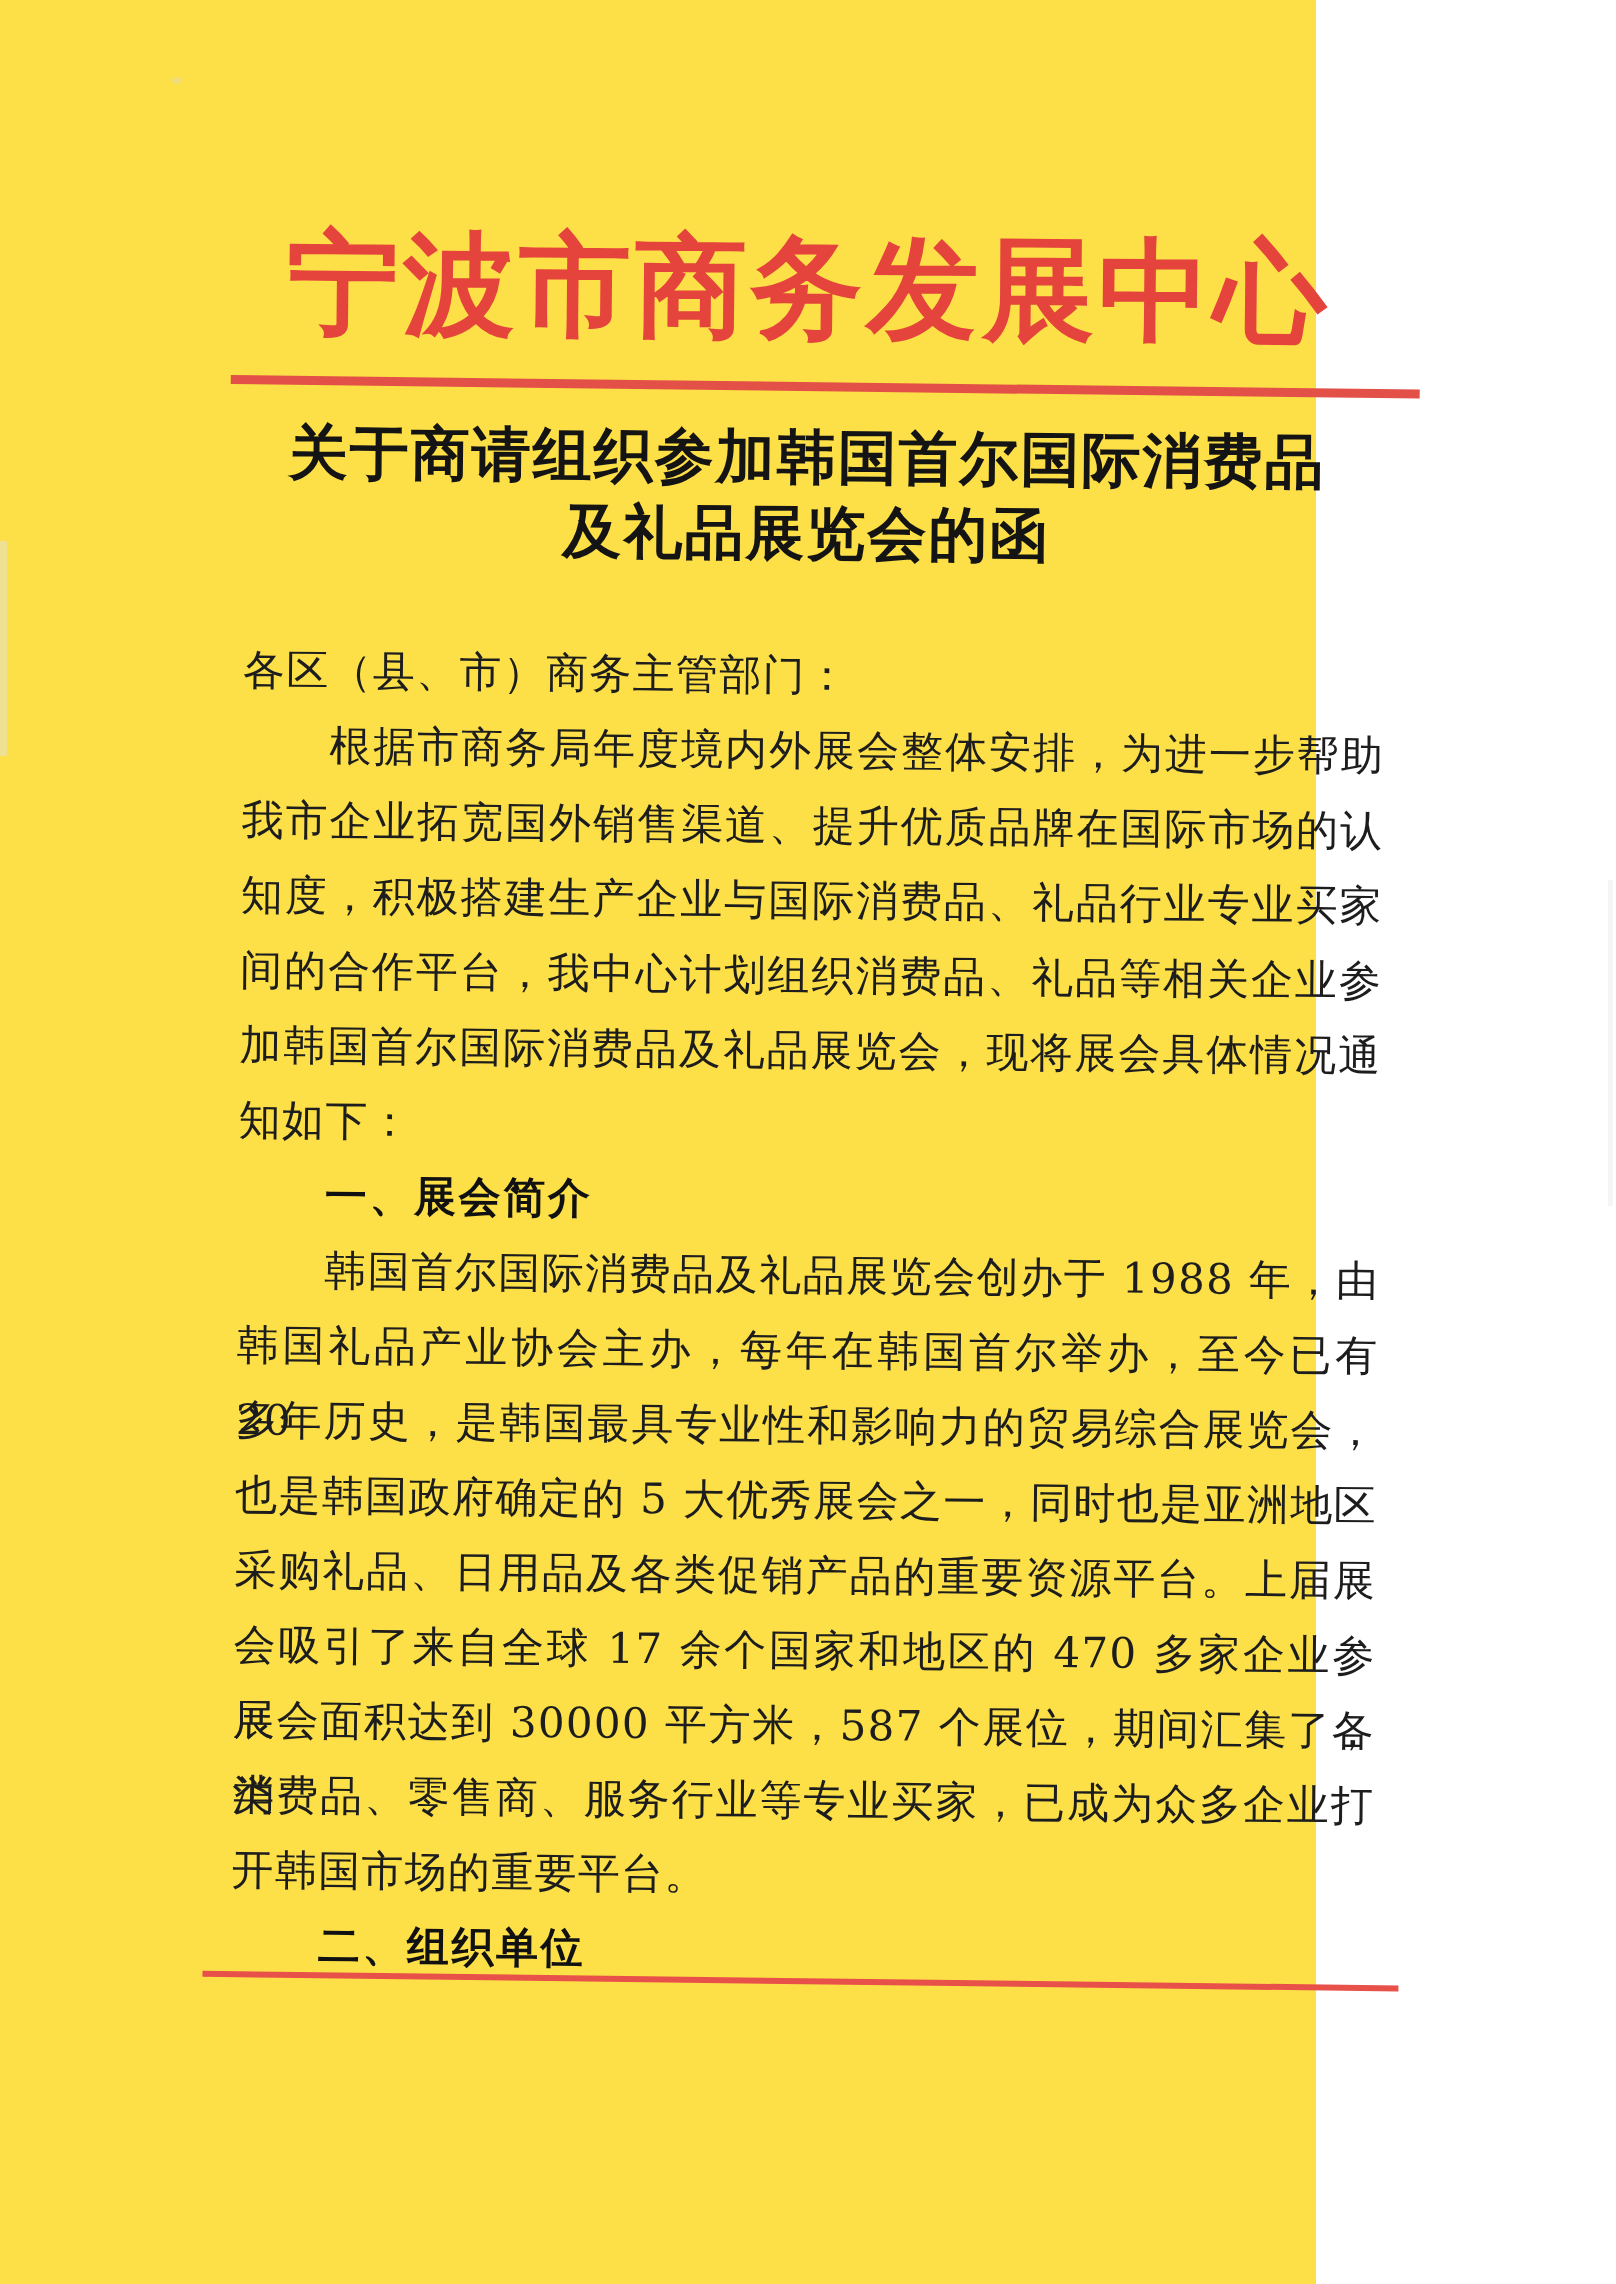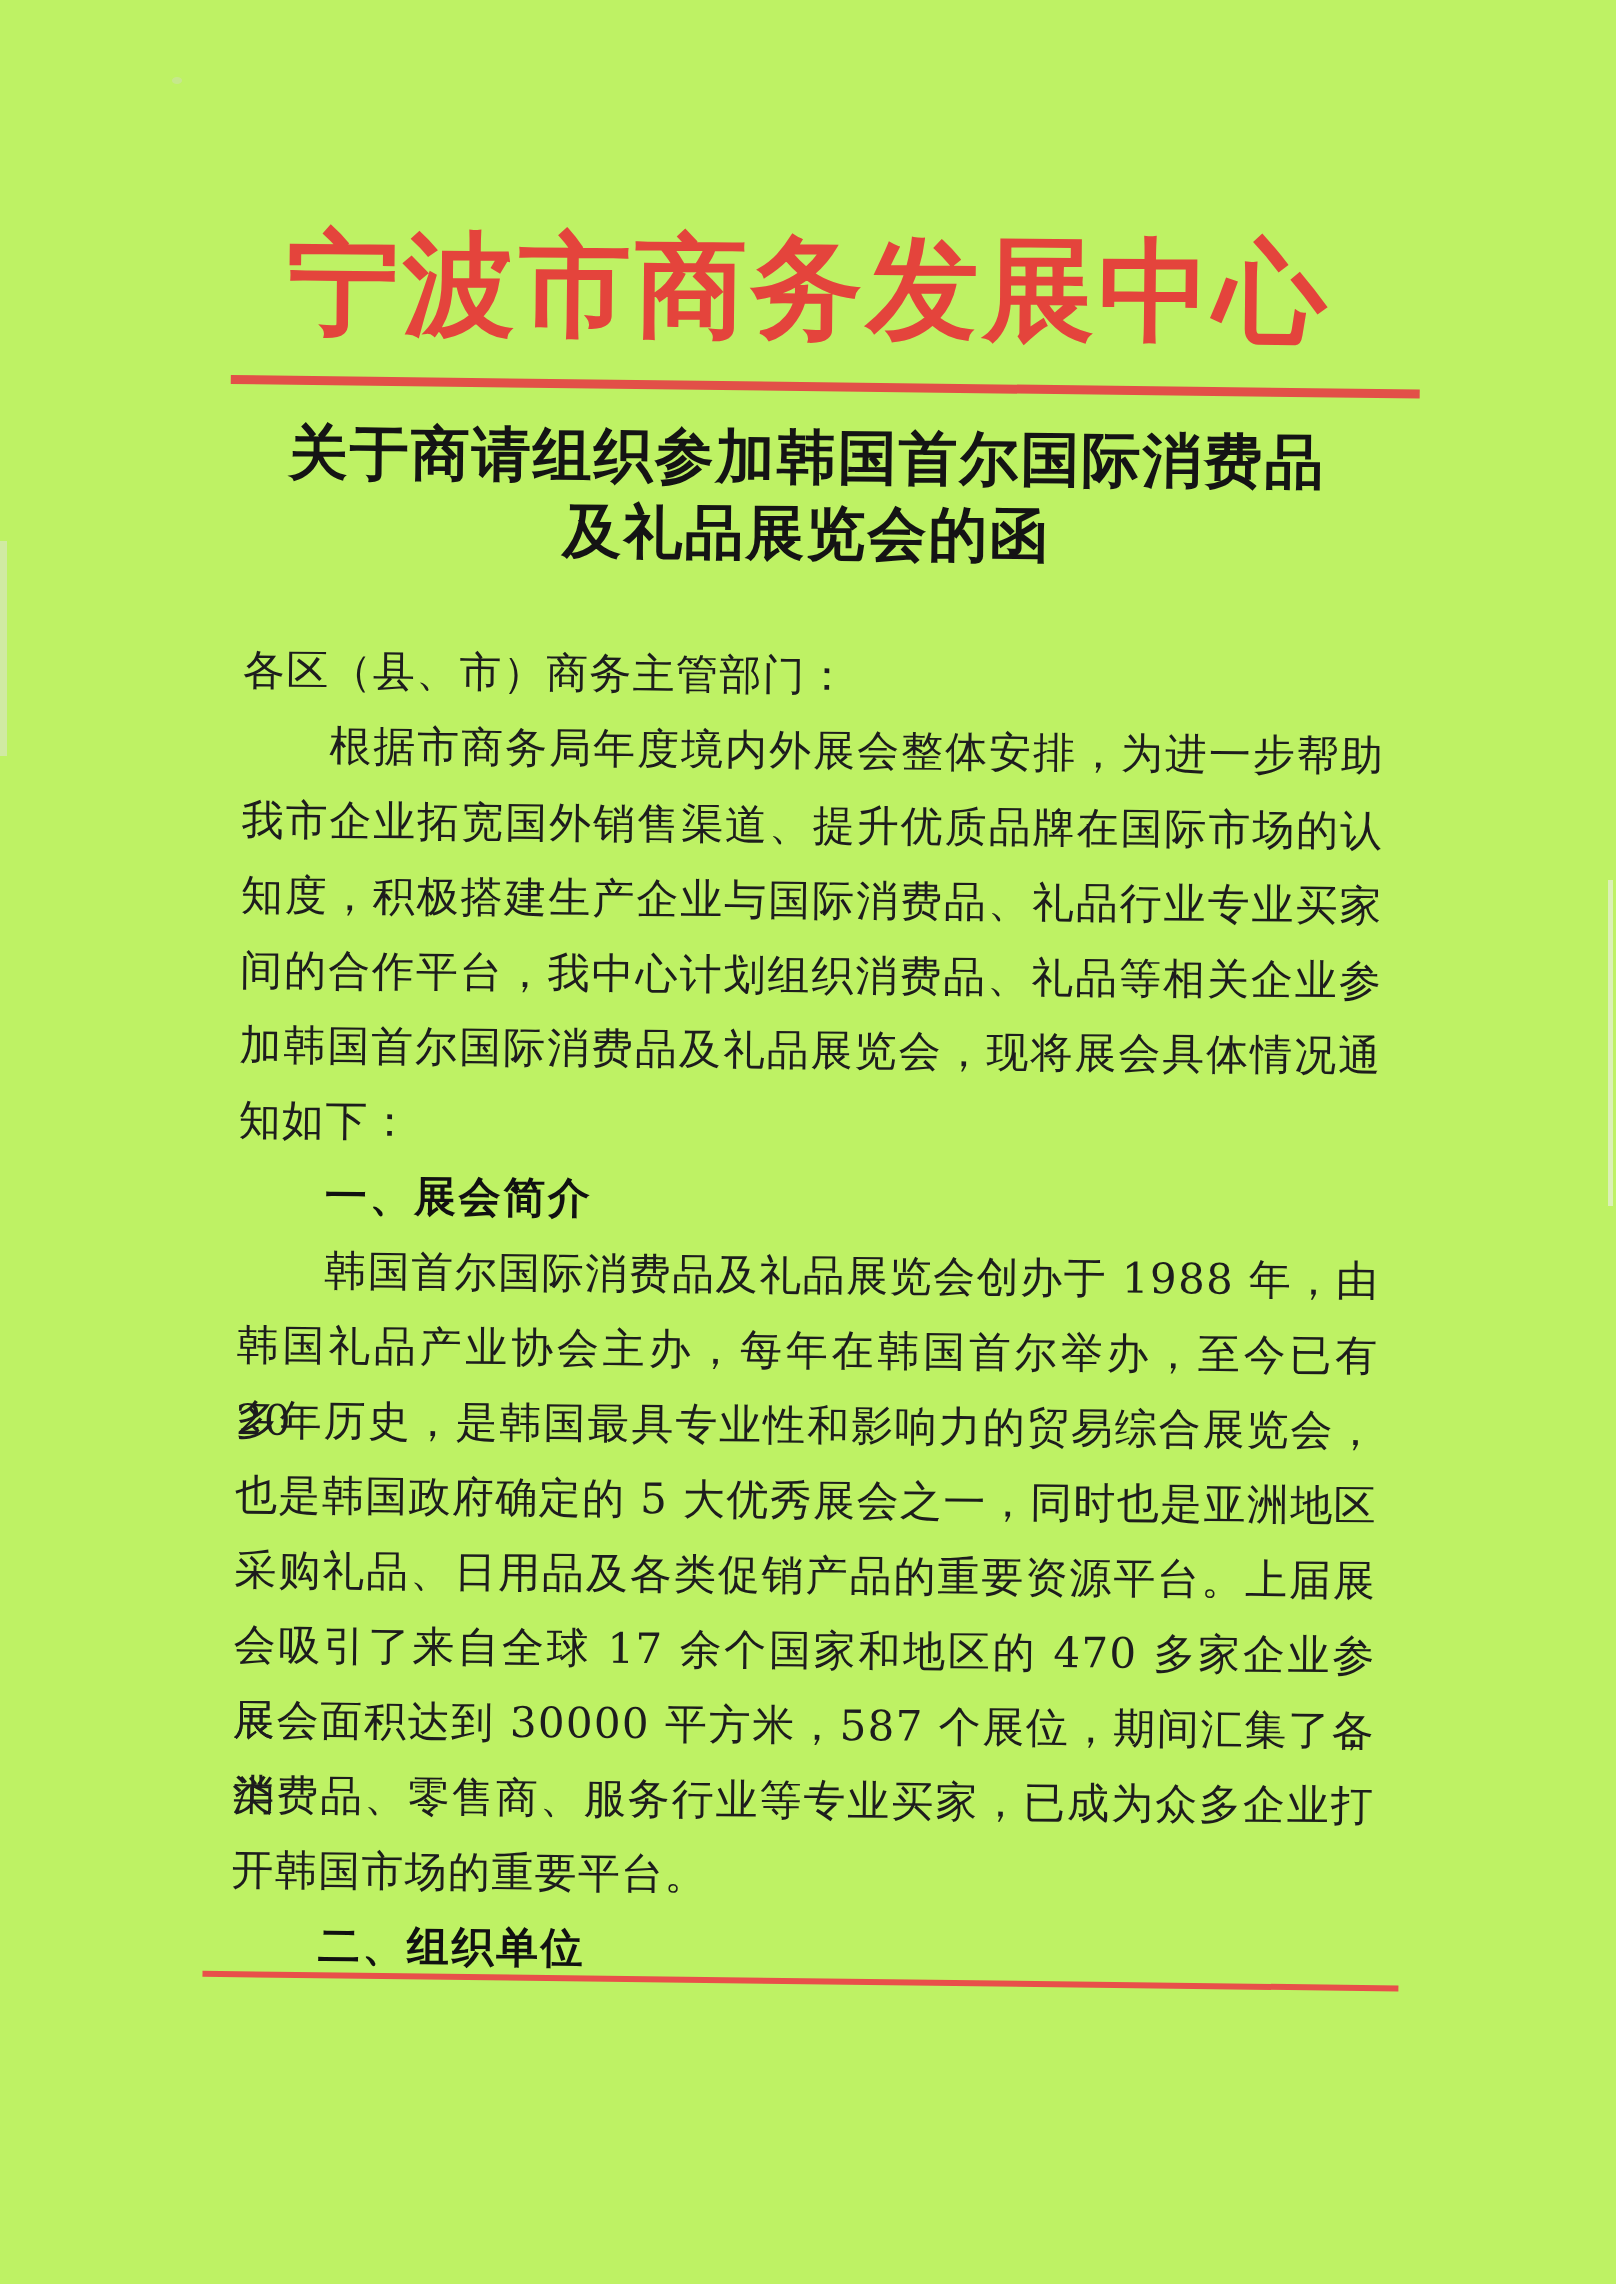--- a/index.html
+++ b/index.html
@@ -6,23 +6,23 @@
     margin: 0;
     padding: 0;
     width: 1616px;
     height: 2284px;
     background: #ffffff;
     overflow: hidden;
     font-family: "DejaVu Serif", "Liberation Serif", serif;
   }
   .page {
     position: relative;
-    width: 1616px;
+    width: 1316px;
     height: 2284px;
-    background: #bef264;
+    background: #fde047;
   }
   
   .scan {
     position: absolute;
     inset: 0;
     transform: rotate(0.55deg);
     transform-origin: 228px 358px;
   }
   .centered-band {
     position: absolute;

